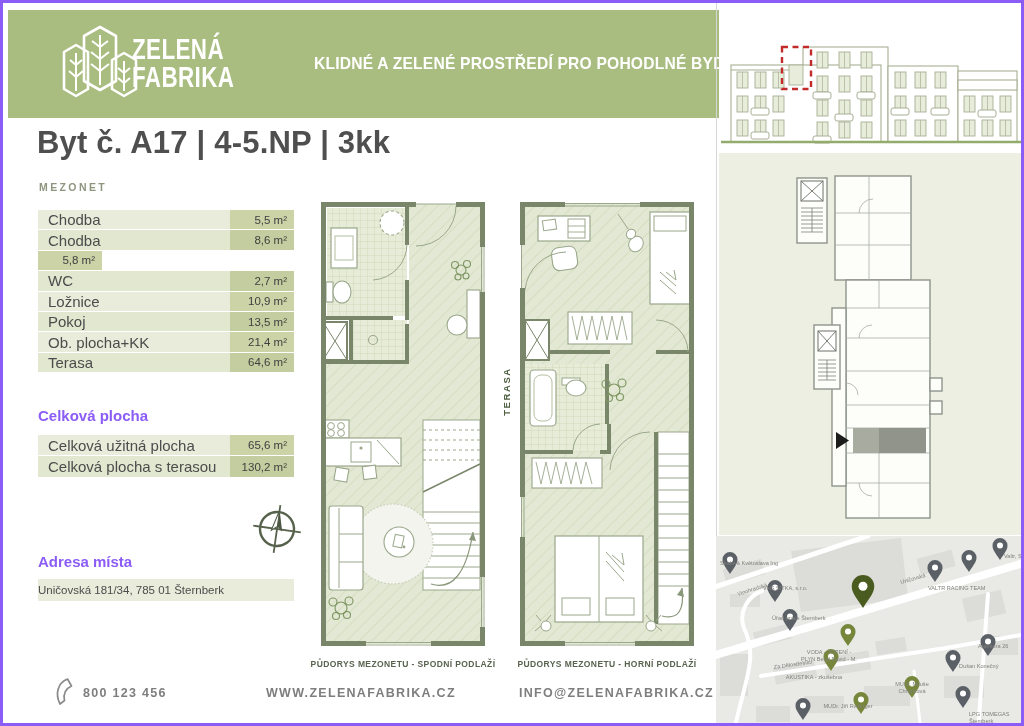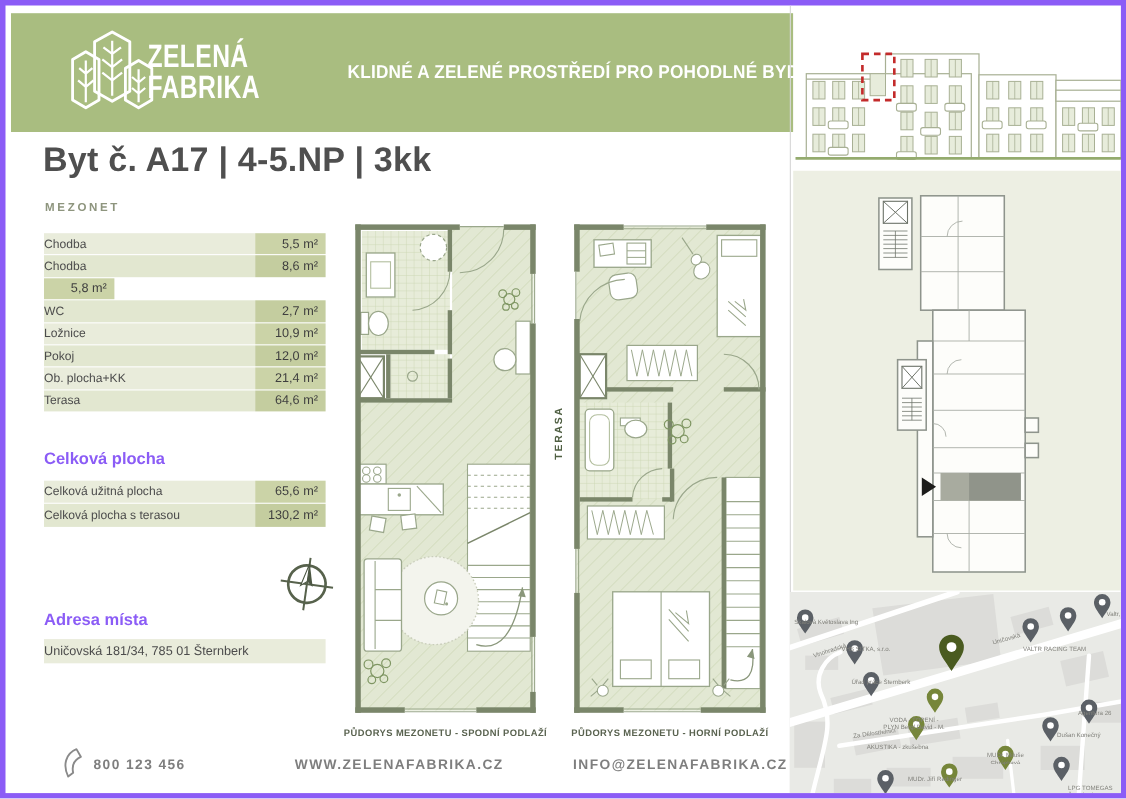--- a/index.html
+++ b/index.html
@@ -1,36 +1,36 @@
 <!DOCTYPE html>
 <html><head>
 <meta charset="utf-8">
 <style>
   html,body{margin:0;padding:0;background:#f2f2f2}
-  .page{position:relative;width:1024px;height:726px;background:#ffffff;border:5px solid #8b5cf6;
+  .page{position:relative;width:1024px;height:726px;background:#ffffff;border:3px solid #8b5cf6;
         font-family:"Liberation Sans",sans-serif;overflow:hidden;box-sizing:border-box}
 
   
   .band{position:absolute;left:5px;top:7px;width:711px;height:108px;background:#a9bd80}
   .logo{position:absolute;left:46px;top:13px}
   .brand-name{position:absolute;left:124px;top:25px;color:#fff;font-weight:bold;font-size:28px;
               line-height:27px;letter-spacing:.5px;transform:scale(.8,1.05);transform-origin:left top;white-space:nowrap}
   .tagline{position:absolute;left:306px;top:44px;color:#fff;font-weight:bold;font-size:17px;
            letter-spacing:.2px;transform:scaleX(.92);transform-origin:left;white-space:nowrap}
 
   
   .title{position:absolute;left:34px;top:122px;font-size:31px;font-weight:bold;color:#4f4f4f;letter-spacing:.2px}
   .subtitle{position:absolute;left:36px;top:178px;font-size:10.5px;font-weight:bold;color:#8e957e;letter-spacing:2.4px}
 
   
   .table{position:absolute;left:35px;width:256px}
   .rooms-table{top:207px}
   .totals-table{top:432px}
   .trow{display:flex;height:19.4px;margin-bottom:1px}
-  .tlabel{flex:1;display:flex;align-items:center;font-size:11px;color:#4c4c4c;background:#e9ecdb;box-sizing:border-box}
+  .tlabel{flex:1;display:flex;align-items:center;padding-left:10px;font-size:15px;color:#4c4c4c;background:#e9ecdb;box-sizing:border-box}
   .tval{width:64px;display:flex;align-items:center;justify-content:flex-end;padding-right:7px;font-size:11.5px;color:#3f3f3f;background:#cbd3a7;box-sizing:border-box}
   .trow:nth-child(even) .tlabel{background:#e2e7d0}
   .trow:nth-child(even) .tval{background:#c4cd9f}
   .totals-table .trow{height:20.4px}
 
   .sec-head{position:absolute;left:35px;font-size:15px;font-weight:bold;color:#8b5cf6}
   .h-celkova{top:404px}
   .h-adresa{top:550px}
   .addr-row{position:absolute;left:35px;top:576px;width:256px;height:22px;background:#e9ecdb;display:flex;
             align-items:center;padding-left:0;font-size:11.5px;color:#4c4c4c;box-sizing:border-box}
@@ -102,21 +102,21 @@
     <div class="trow">
         <div class="tlabel">WC</div>
         <div class="tval">2,7 m²</div>
       </div>
     <div class="trow">
         <div class="tlabel">Ložnice</div>
         <div class="tval">10,9 m²</div>
       </div>
     <div class="trow">
         <div class="tlabel">Pokoj</div>
-        <div class="tval">12,0 m²</div>
+        <div class="tval">13,5 m²</div>
       </div>
     <div class="trow">
         <div class="tlabel">Ob. plocha+KK</div>
         <div class="tval">21,4 m²</div>
       </div>
     <div class="trow">
         <div class="tlabel">Terasa</div>
         <div class="tval">64,6 m²</div>
       </div>
   </div>

